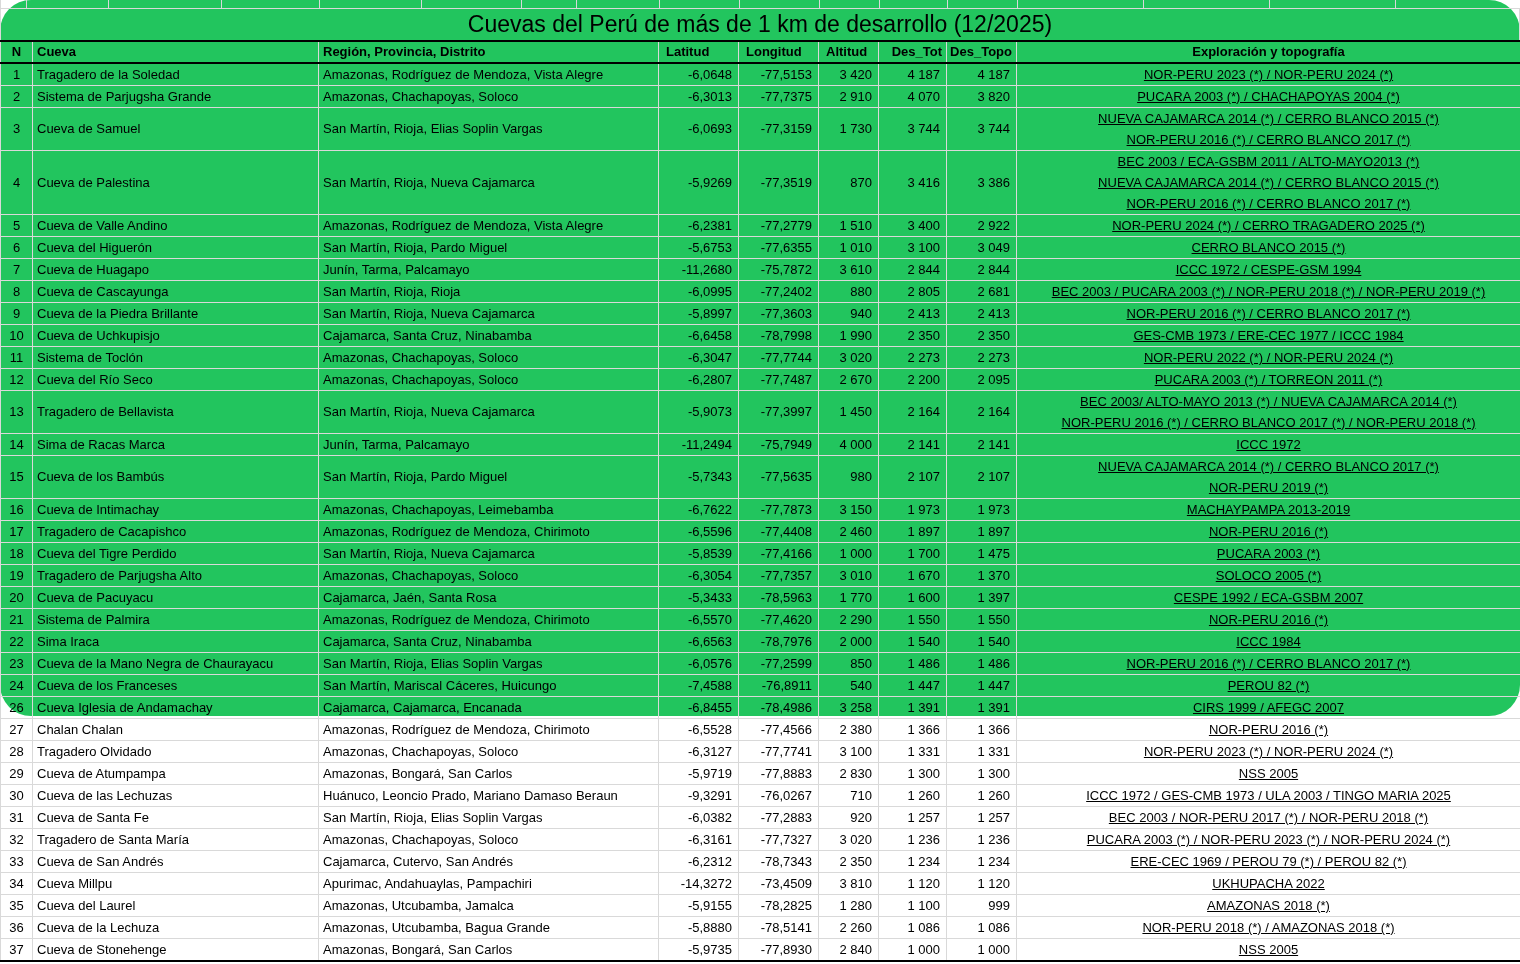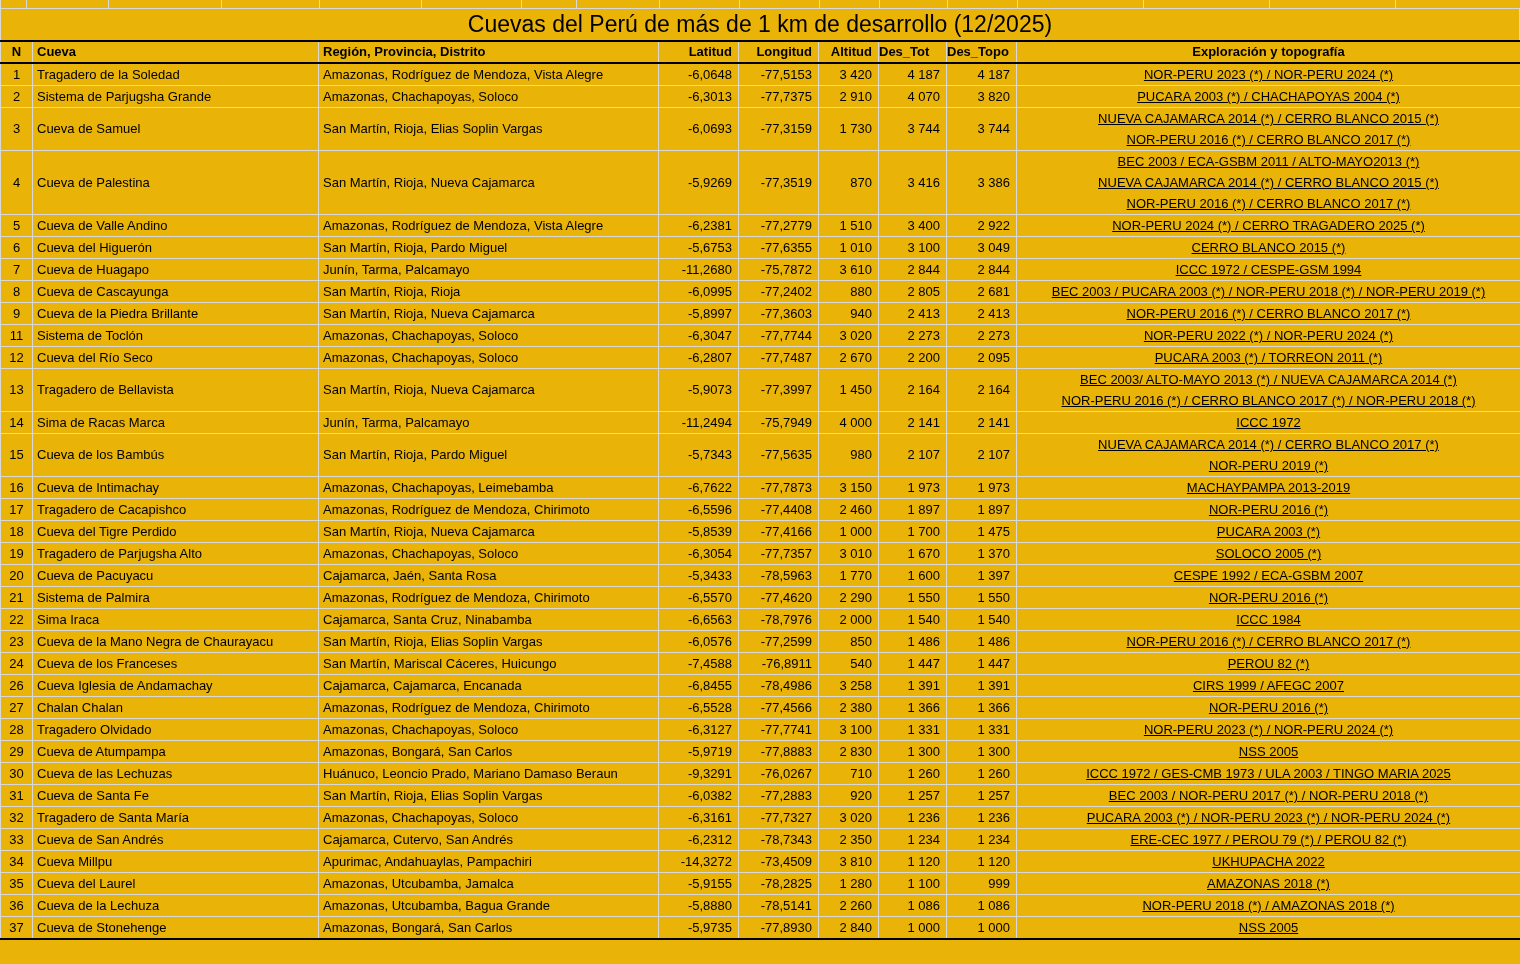--- a/index.html
+++ b/index.html
@@ -1,20 +1,20 @@
 <!DOCTYPE html>
 <html><head>
 <meta charset="utf-8">
 <style>
   html,body{margin:0;padding:0;}
   body{
     width:1520px;height:964px;background:#ffffff;color:#000;
     font-family:"Liberation Sans",sans-serif;overflow:hidden;
   }
-  .sheet{width:1520px;height:964px;background:#eab308;}
+  .sheet{width:1520px;height:716px;background:#22c55e;border-radius:31px;}
   
   .topstrip{
     height:8px;border-bottom:1px solid #d9d9d9;border-left:1px solid #d9d9d9;
     background:
       linear-gradient(#d9d9d9,#d9d9d9) 25px 0/1px 100% no-repeat,
       linear-gradient(#d9d9d9,#d9d9d9) 107px 0/1px 100% no-repeat,
       linear-gradient(#d9d9d9,#d9d9d9) 220px 0/1px 100% no-repeat,
       linear-gradient(#d9d9d9,#d9d9d9) 318px 0/1px 100% no-repeat,
       linear-gradient(#d9d9d9,#d9d9d9) 420px 0/1px 100% no-repeat,
       linear-gradient(#d9d9d9,#d9d9d9) 520px 0/1px 100% no-repeat,
@@ -41,22 +41,22 @@
   th,td{
     padding:0 4px;line-height:20px;height:20px;
     border-right:1px solid #d9d9d9;border-bottom:1px solid #d9d9d9;
     overflow:hidden;white-space:nowrap;vertical-align:middle;
   }
   thead th{
     font-weight:bold;text-align:left;
     border-top:2px solid #000;border-bottom:2px solid #000;
   }
   th.col-n, td.col-n{text-align:center;padding:0 2px;}
-  th.num-h{text-align:right;padding-right:6px;padding-left:7px;}
-  th.num-hl{text-align:left;padding-left:0;}
+  th.num-h{text-align:left;padding-right:6px;padding-left:7px;}
+  th.num-hl{text-align:right;padding-left:0;}
   th.col-expl{text-align:center;}
   td.col-num{text-align:right;padding-right:6px;}
   td.col-expl{
     text-align:center;white-space:pre-line;line-height:21px;text-decoration:underline;
   }
   tbody tr:last-child td{border-bottom:2px solid #000;}
 </style>
 </head>
 <body>
 
@@ -186,20 +186,31 @@
           <td>Cueva de la Piedra Brillante</td>
           <td>San Martín, Rioja, Nueva Cajamarca</td>
           <td class="col-num">-5,8997</td>
           <td class="col-num">-77,3603</td>
           <td class="col-num">940</td>
           <td class="col-num">2 413</td>
           <td class="col-num">2 413</td>
           <td class="col-expl">NOR-PERU 2016 (*) / CERRO BLANCO 2017 (*)</td>
         </tr>
         <tr>
+          <td class="col-n">10</td>
+          <td>Cueva de Uchkupisjo</td>
+          <td>Cajamarca, Santa Cruz, Ninabamba</td>
+          <td class="col-num">-6,6458</td>
+          <td class="col-num">-78,7998</td>
+          <td class="col-num">1 990</td>
+          <td class="col-num">2 350</td>
+          <td class="col-num">2 350</td>
+          <td class="col-expl">GES-CMB 1973 / ERE-CEC 1977 / ICCC 1984</td>
+        </tr>
+        <tr>
           <td class="col-n">11</td>
           <td>Sistema de Toclón</td>
           <td>Amazonas, Chachapoyas, Soloco</td>
           <td class="col-num">-6,3047</td>
           <td class="col-num">-77,7744</td>
           <td class="col-num">3 020</td>
           <td class="col-num">2 273</td>
           <td class="col-num">2 273</td>
           <td class="col-expl">NOR-PERU 2022 (*) / NOR-PERU 2024 (*)</td>
         </tr>
@@ -427,21 +438,21 @@
         </tr>
         <tr>
           <td class="col-n">33</td>
           <td>Cueva de San Andrés</td>
           <td>Cajamarca, Cutervo, San Andrés</td>
           <td class="col-num">-6,2312</td>
           <td class="col-num">-78,7343</td>
           <td class="col-num">2 350</td>
           <td class="col-num">1 234</td>
           <td class="col-num">1 234</td>
-          <td class="col-expl">ERE-CEC 1977 / PEROU 79 (*) / PEROU 82 (*)</td>
+          <td class="col-expl">ERE-CEC 1969 / PEROU 79 (*) / PEROU 82 (*)</td>
         </tr>
         <tr>
           <td class="col-n">34</td>
           <td>Cueva Millpu</td>
           <td>Apurimac, Andahuaylas, Pampachiri</td>
           <td class="col-num">-14,3272</td>
           <td class="col-num">-73,4509</td>
           <td class="col-num">3 810</td>
           <td class="col-num">1 120</td>
           <td class="col-num">1 120</td>

